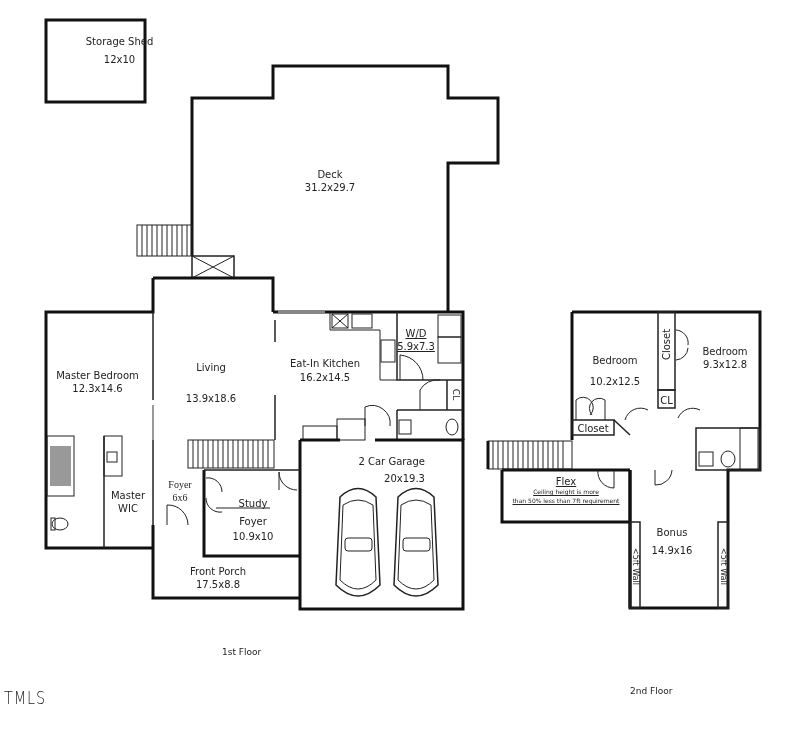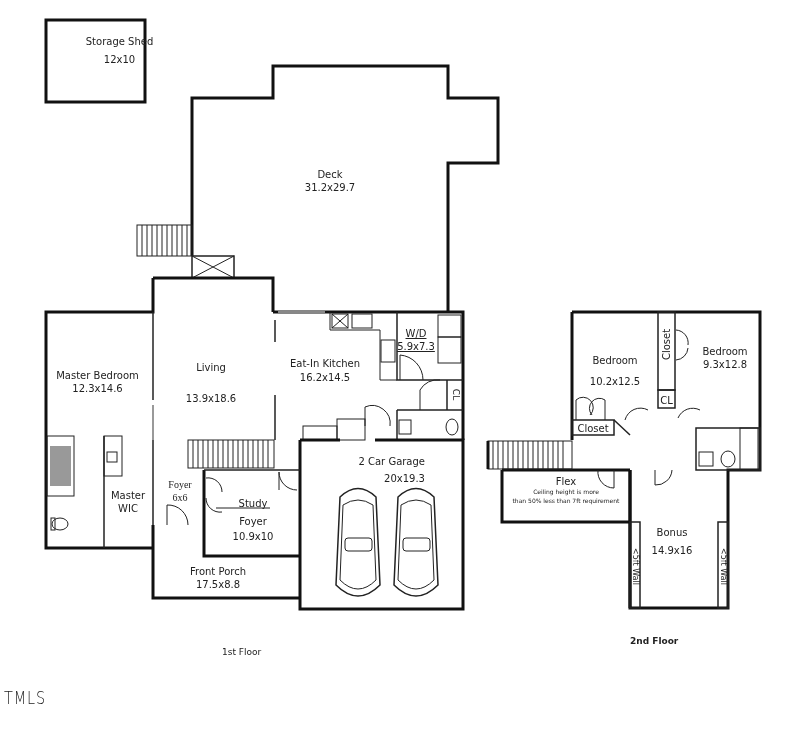--- a/index.html
+++ b/index.html
@@ -199,30 +199,30 @@
 
 <div class="label" style="left:695px;top:345px;width:60px;">
   <div>Bedroom</div>
   <div style="margin-top:0">9.3x12.8</div>
 </div>
 
 <div class="label vert-ccw" style="left:646px;top:338px;width:40px;">Closet</div>
 <div class="label" style="left:573px;top:422px;width:40px;">Closet</div>
 <div class="label" style="left:658px;top:394px;width:17px;">CL</div>
 
-<div class="label" style="left:502px;top:475px;width:128px;">
+<div class="label" style="left:502px;top:475px;width:128px;text-decoration:underline;">
   <div>Flex</div>
   <div class="small">Ceiling height is more</div>
   <div class="small" style="margin-top:1px">than 50% less than 7ft requirement</div>
 </div>
 
 <div class="label" style="left:640px;top:526px;width:64px;">
   <div>Bonus</div>
   <div style="margin-top:5px">14.9x16</div>
 </div>
 
 <div class="label vert" style="left:606px;top:560px;width:58px;font-size:8px;">&lt;5ft Wall</div>
 <div class="label vert" style="left:694px;top:560px;width:58px;font-size:8px;">&lt;5ft Wall</div>
 
 <div class="floor-label" style="left:222px;top:647px;">1st Floor</div>
-<div class="floor-label" style="left:630px;top:636px;font-weight:bold;">2nd Floor</div>
+<div class="floor-label" style="left:630px;top:686px;">2nd Floor</div>
 
 <div class="brand">TMLS</div>
 
 </body></html>

